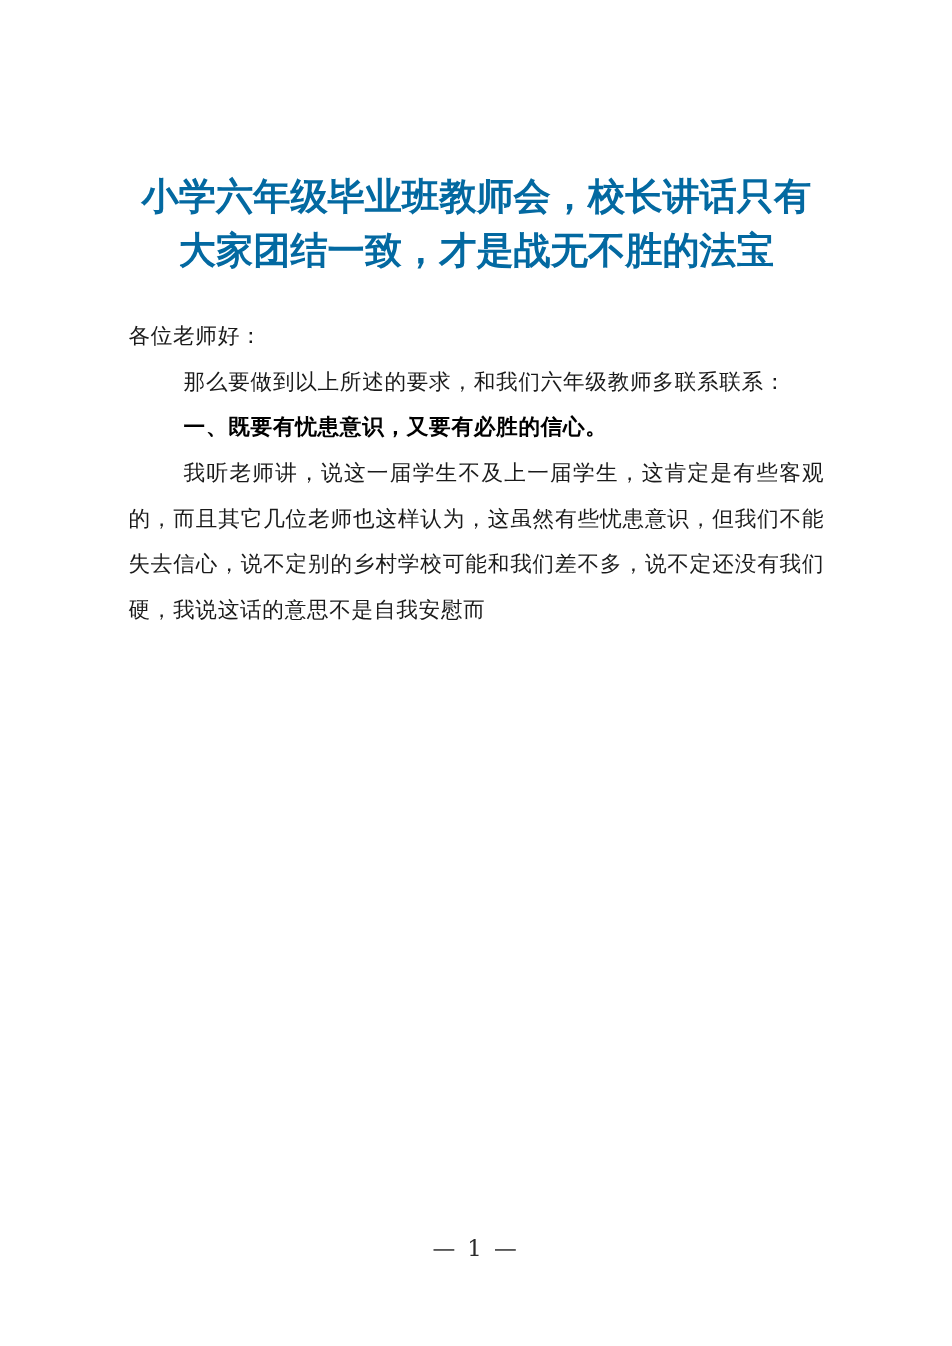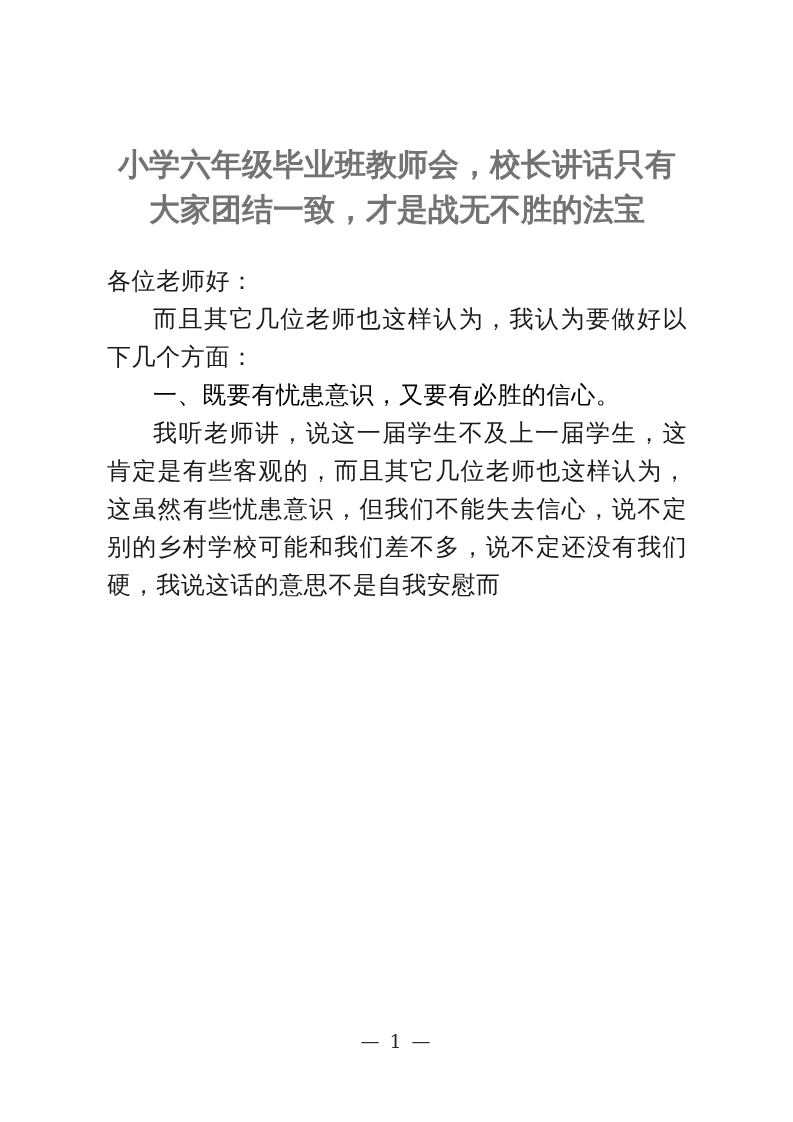--- a/index.html
+++ b/index.html
@@ -31,52 +31,52 @@
     padding: 0;
     position: absolute;
     top: 142px;
     left: 0;
     width: 580px;
     text-align: center;
     font-family: "DejaVu Sans", "Liberation Sans", sans-serif;
     font-weight: 700;
     font-size: 31px;
     line-height: 45px;
-    color: #737373;
+    color: #0369a1;
     letter-spacing: 0px;
   }
 
   
   .body-block {
     position: absolute;
     top: 262px;
     left: 0;
     width: 580px;
   }
 
   .para {
     margin: 0;
     padding: 0;
     font-family: "DejaVu Serif", "Liberation Serif", serif;
-    font-size: 24px;
+    font-size: 18px;
     line-height: 38px;
     color: #1a1a1a;
     text-align: justify;
     text-justify: inter-character;
     text-align-last: left;
     letter-spacing: 0.6px;
     word-break: break-all;
   }
 
   .para.indent {
     text-indent: 46px;
   }
 
   .para.heading {
-    font-weight: 400;
+    font-weight: 700;
     color: #000000;
     text-indent: 46px;
     text-align: center;
   }
 
   
   .page-footer {
     position: absolute;
     left: 0;
     top: 1030px;
@@ -99,21 +99,21 @@
       <span>小学六年级毕业班教师会，校长讲话只有</span><br>
       <span>大家团结一致，才是战无不胜的法宝</span>
     </h1>
 
     <div class="body-block">
 
       <p class="para">各位老师好：</p>
 
 
 
-      <p class="para indent">而且其它几位老师也这样认为，我认为要做好以下几个方面：</p>
+      <p class="para indent">那么要做到以上所述的要求，和我们六年级教师多联系联系：</p>
 
       <p class="para heading">一、既要有忧患意识，又要有必胜的信心。</p>
 
       <p class="para indent">我听老师讲，说这一届学生不及上一届学生，这肯定是有些客观的，而且其它几位老师也这样认为，这虽然有些忧患意识，但我们不能失去信心，说不定别的乡村学校可能和我们差不多，说不定还没有我们硬，我说这话的意思不是自我安慰而</p>
 
     </div>
 
   </div>
 
   <div class="page-footer">— 1 —</div>

